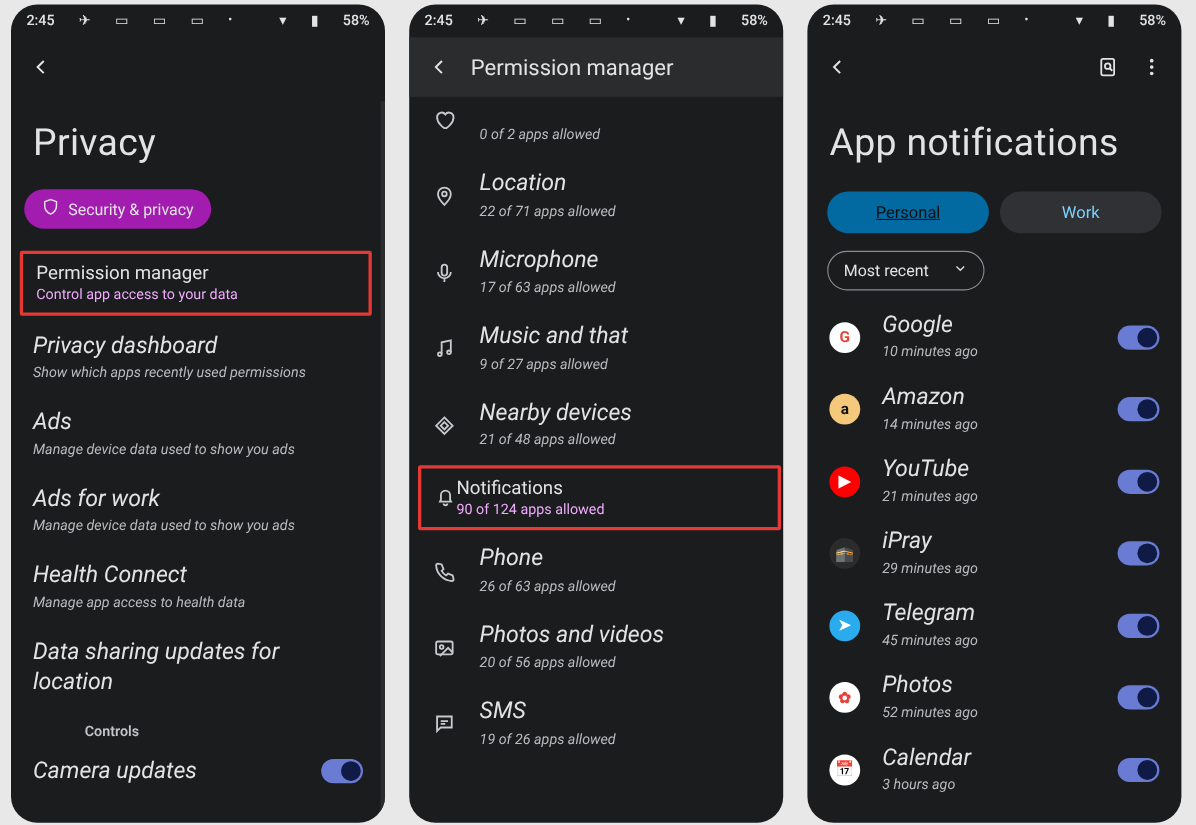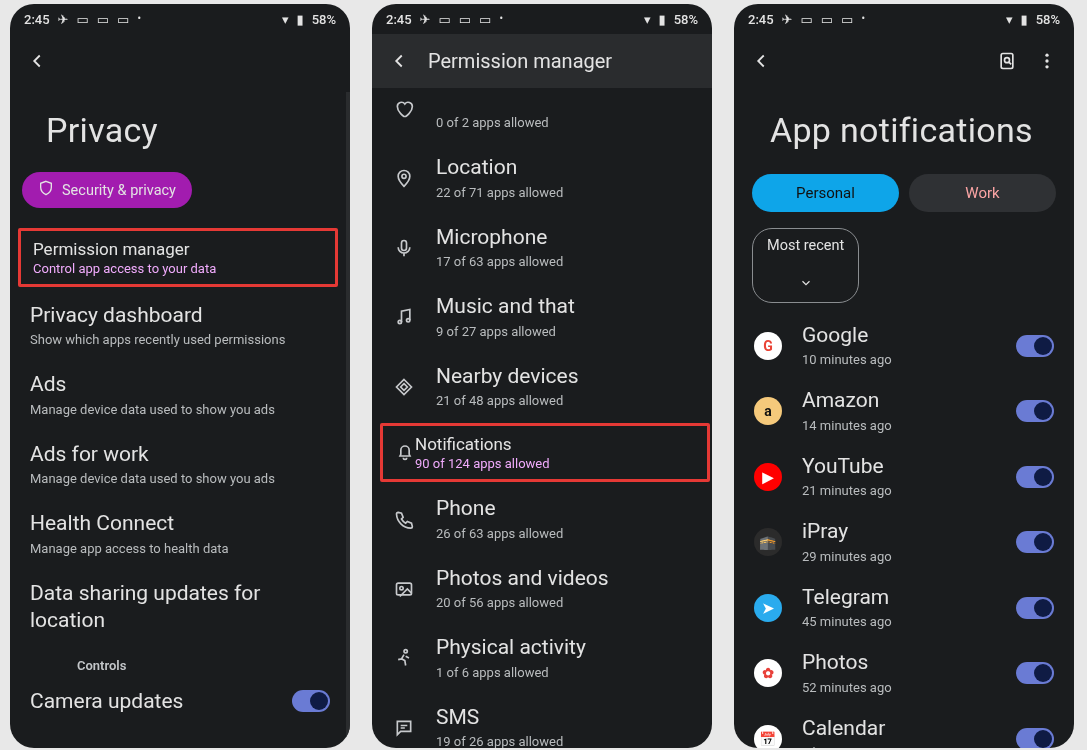--- a/index.html
+++ b/index.html
@@ -20,52 +20,51 @@
     border-radius: 24px;
     overflow: hidden;
     color: #e3e3e3;
     position: relative;
     flex: none;
   }
   .statusbar {
     display: flex; justify-content: space-between; align-items: center;
     height: 30px; padding: 0 14px; font-size: 13px; font-weight: 500;
   }
-  .statusbar .left, .statusbar .right { display: flex; align-items: center; gap: 8px; }
+  .statusbar .left, .statusbar .right { display: flex; align-items: center; gap: 22px; }
   .dot { font-size: 10px; line-height: 1; }
   .appbar {
     display: flex; align-items: center; gap: 18px;
     height: 54px; padding: 0 16px;
   }
   .appbar.raised { background: #2a2c2e; }
   .appbar .spacer { flex: 1; }
   .appbar-title { font-size: 20px; font-weight: 400; color: #e3e3e3; }
   .back-icon, .hdr-icon { width: 22px; height: 22px; display:flex; align-items:center; justify-content:center; }
-  .big-title { font-size: 34px; font-weight: 400; padding: 22px 36px 18px; letter-spacing: 0.3px; }
+  .big-title { font-size: 34px; font-weight: 400; padding: 22px 20px 18px; letter-spacing: 0.3px; }
   .chip {
     display: inline-flex; align-items: center; gap: 8px;
     background: #a21caf; color: #e3e3e3;
     padding: 8px 16px; border-radius: 20px;
     margin: 4px 12px 16px; font-size: 14.5px;
   }
   .chip.dropdown {
     margin: 10px 18px 10px;
     padding: 8px 14px;
     border: 1px solid #8a8d90;
     background: transparent;
     gap: 22px;
-    flex-direction: column;
   }
   .list { padding: 0 0 6px; }
   .item {
     padding: 11px 20px; position: relative;
     display: flex; align-items: center; gap: 20px;
   }
   .item.compact { padding: 9px 20px; }
-  .item .txt { flex: 1; min-width: 0; }
+  .item .txt { flex: 1; min-width: 0; font-style: italic; }
   .item .title { font-size: 21px; font-weight: 400; color: #e3e3e3; line-height: 1.3; }
   .item .sub { font-size: 13px; color: #b9bcbe; line-height: 1.4; margin-top: 2px; }
   .item .lead-icon {
     width: 24px; height: 24px; display:flex; align-items:center; justify-content:center;
     flex: none; color: #c7c9cc;
   }
   .section-label { font-size: 13px; font-weight: 600; color: #c3c6c9; padding: 12px 20px 4px; margin-left: 47px; }
   .hl-red {
     border: 3px solid #e53935;
     border-radius: 2px; margin: 4px 12px 4px 8px; padding: 8px 12px;
@@ -81,22 +80,22 @@
   }
   .toggle .knob { width: 18px; height: 18px; border-radius: 50%; background: #0f1b44; }
 
   .seg {
     display: flex; gap: 10px; padding: 6px 18px;
   }
   .seg .tab {
     flex: 1; text-align: center; padding: 10px 0;
     border-radius: 22px; font-size: 15px;
   }
-  .seg .tab.active { background: #0ea5e9; color: #111; }
-  .seg .tab.inactive { background: #2f3134; color: #fca5a5; }
+  .seg .tab.active { background: #0369a1; color: #111; text-decoration: underline; }
+  .seg .tab.inactive { background: #2f3134; color: #7dd3fc; }
 
   .app-icon {
     width: 28px; height: 28px; border-radius: 50%;
     display:flex; align-items:center; justify-content:center;
     font-size: 14px; font-weight: 700; flex:none;
   }
   .scrollcut { position:absolute; right:0; top:88px; bottom:0; width:4px; background:#2a2c2e; }
 </style>
 </head>
 <body>
@@ -305,32 +304,20 @@
           </svg>
         </div>
         <div class="txt">
           <div class="title">Photos and videos</div>
           <div class="sub">20 of 56 apps allowed</div>
         </div>
       </div>
       <div class="item">
         <div class="lead-icon">
           <svg viewBox="0 0 24 24" width="20" height="20" fill="none" stroke="#c7c9cc" stroke-width="2">
-            <circle cx="14" cy="4" r="2"></circle>
-            <path d="M12 8l-3 5 4 2 1 6M9 13l-4 1M14 10l4 2"></path>
-          </svg>
-        </div>
-        <div class="txt">
-          <div class="title">Physical activity</div>
-          <div class="sub">1 of 6 apps allowed</div>
-        </div>
-      </div>
-      <div class="item">
-        <div class="lead-icon">
-          <svg viewBox="0 0 24 24" width="20" height="20" fill="none" stroke="#c7c9cc" stroke-width="2">
             <path d="M4 4h16v12H8l-4 4V4z"></path>
             <path d="M8 9h8M8 12h5"></path>
           </svg>
         </div>
         <div class="txt">
           <div class="title">SMS</div>
           <div class="sub">19 of 26 apps allowed</div>
         </div>
       </div>
     </div>

